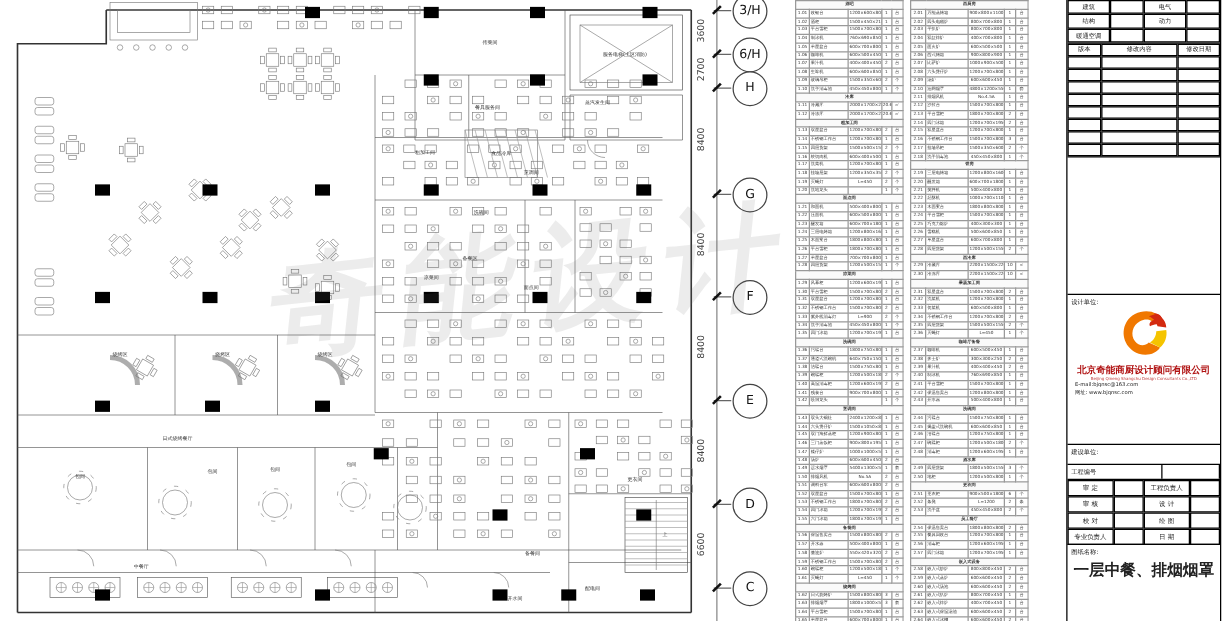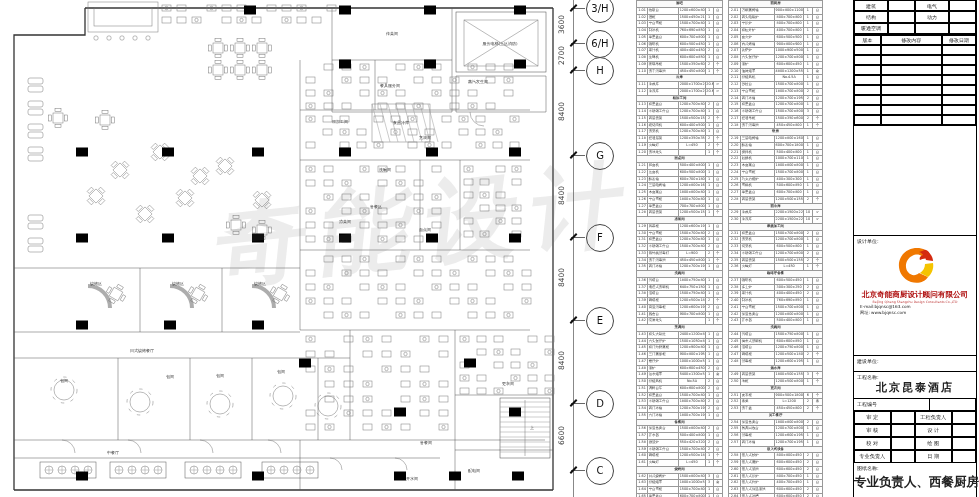--- a/index.html
+++ b/index.html
@@ -1699,24 +1699,20 @@
     <div class="company-contact">
       <div>E-mail:bjqnsc@163.com</div>
       <div>网址: www.bjqnsc.com</div>
     </div>
   </div>
 
   <div class="tb-client">
     <div class="tb-label">建设单位:</div>
   </div>
 
-  <div class="tb-project">
-    <div class="tb-label">工程名称:</div>
-    <div class="project-name">北京昆泰酒店</div>
-  </div>
 
   <div class="tb-projno">
     <div style="width:62%">工程编号</div>
     <div style="width:38%"></div>
   </div>
 
   <div class="tb-sign" id="tb-sign">
       <div class="sg-row">
         <div class="sg-cell" style="width: 30%;">审 定</div>
         <div class="sg-cell" style="width: 20%;"></div>
@@ -1738,15 +1734,15 @@
       <div class="sg-row">
         <div class="sg-cell" style="width: 30%;">专业负责人</div>
         <div class="sg-cell" style="width: 20%;"></div>
         <div class="sg-cell" style="width: 30%;">日 期</div>
         <div class="sg-cell" style="width: 20%;"></div>
       </div>
     </div>
 
   <div class="tb-drawing">
     <div class="tb-label">图纸名称:</div>
-    <div class="drawing-name">专业负责人、西餐厨房</div>
+    <div class="drawing-name">一层中餐、排烟烟罩</div>
   </div>
 </div>
 
 </body></html>

